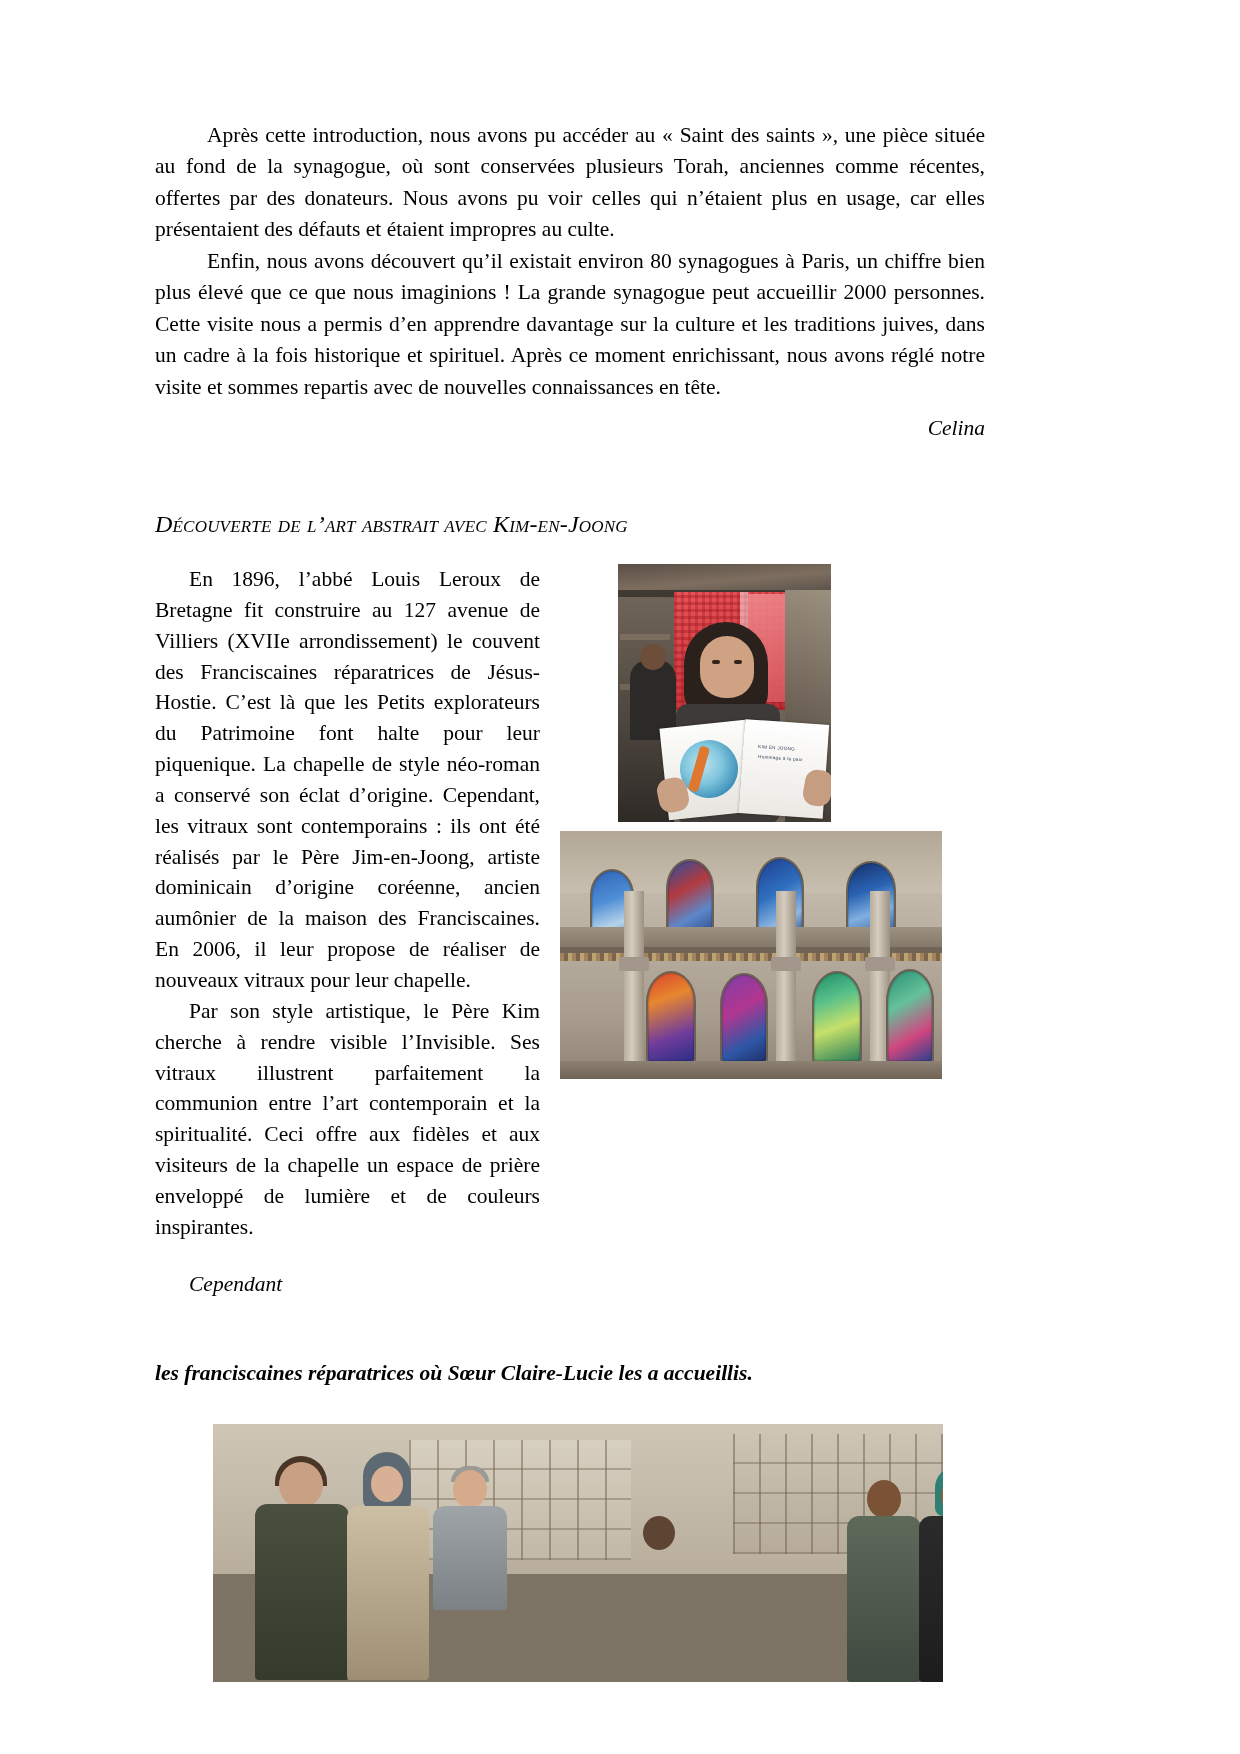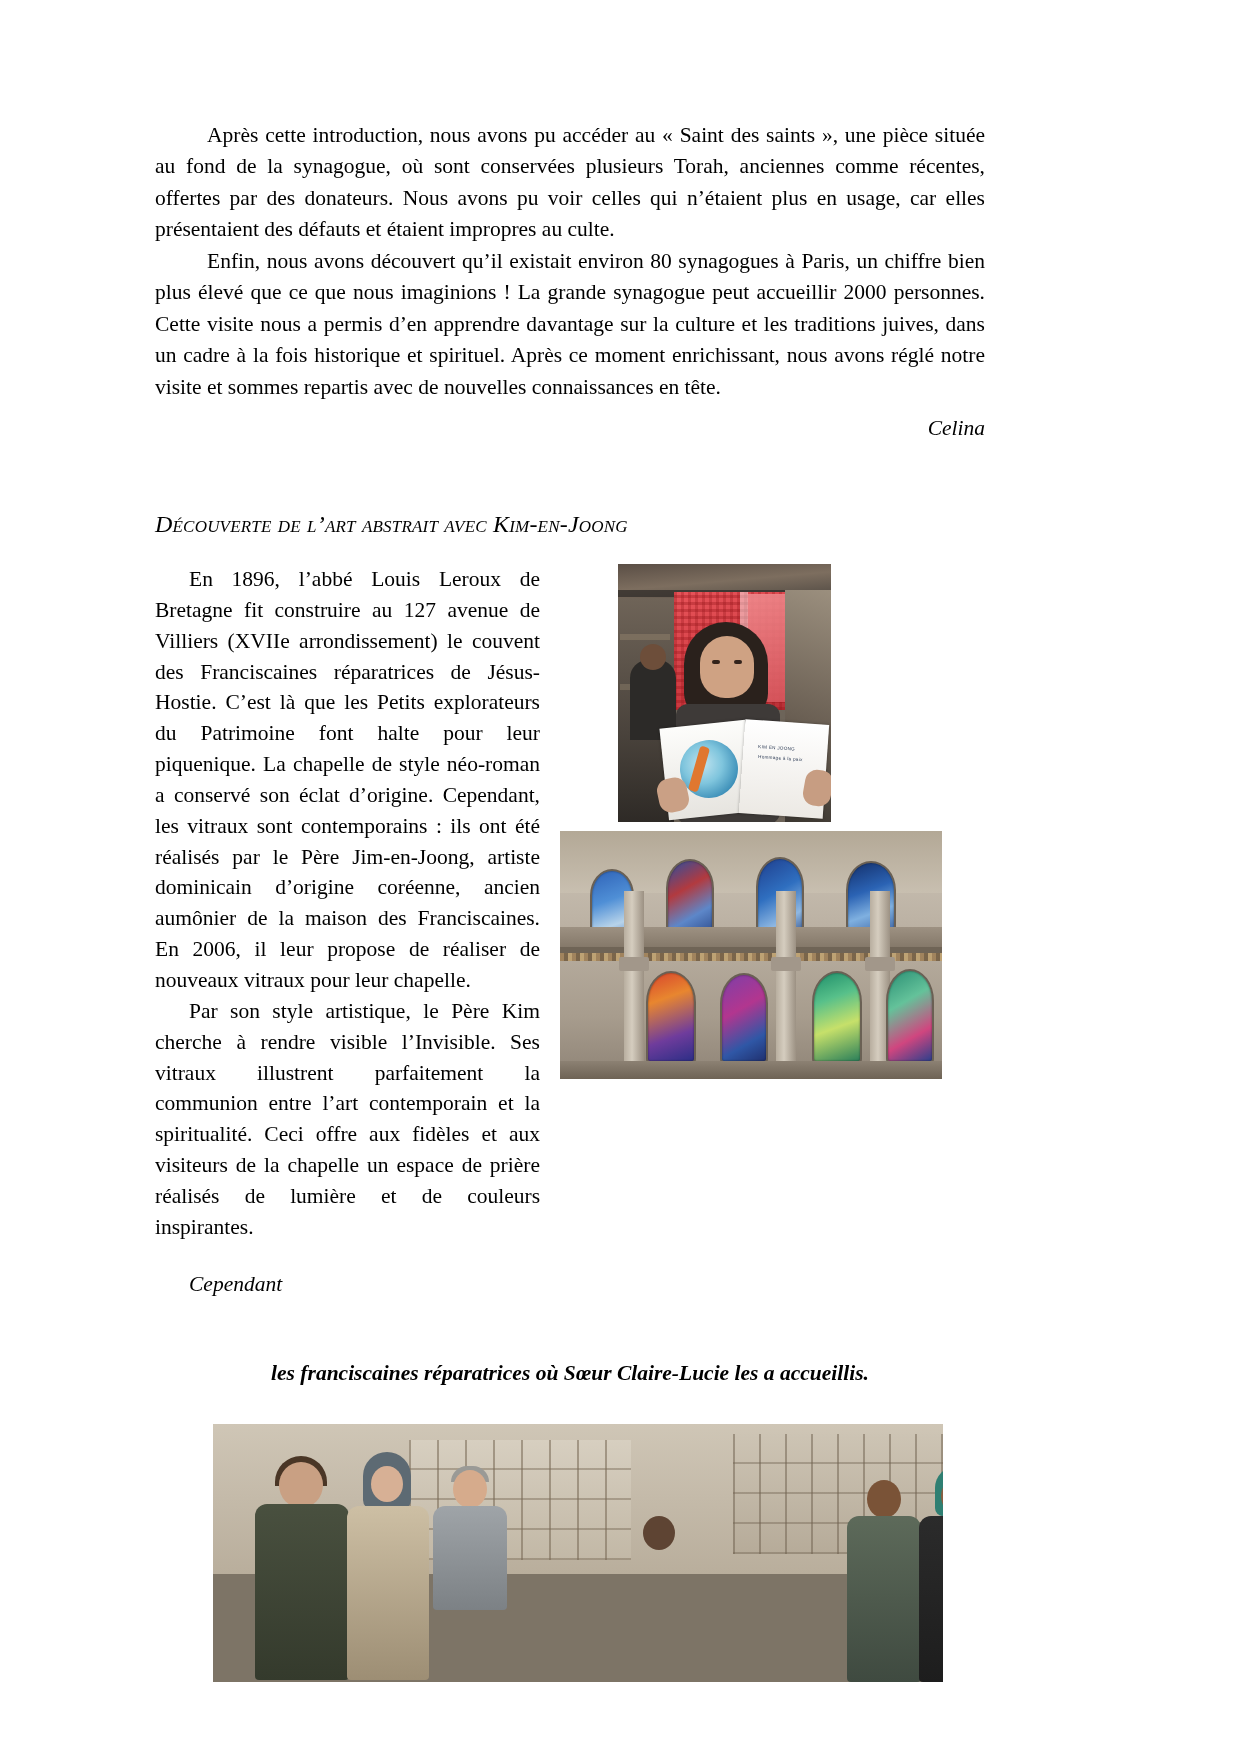--- a/index.html
+++ b/index.html
@@ -319,21 +319,20 @@
   }
   .closing p {
     font-style: italic;
     text-indent: 0;
     font-size: 21.5px;
     line-height: 1.5;
     text-align: left;
   }
   .closing .bold-it {
     font-weight: bold;
-    text-align: center;
   }
   .clearfix::after { content: ""; display: block; clear: both; }
 </style>
 </head>
 <body>
 
 <div class="page">
   <div class="content">
 
     <p>
@@ -346,21 +345,21 @@
     <p class="sig sig-celina">Celina</p>
 
     <div class="gap-60"></div>
 
     <p class="section-title">Découverte de l’art abstrait avec Kim-en-Joong</p>
 
     <div class="two-col clearfix">
 
       <div class="col-text">
         <p>En 1896, l’abbé Louis Leroux de Bretagne fit construire au 127 avenue de Villiers (XVIIe arrondissement) le couvent des Franciscaines réparatrices de Jésus-Hostie. C’est là que les Petits explorateurs du Patrimoine font halte pour leur piquenique. La chapelle de style néo-roman a conservé son éclat d’origine. Cependant, les vitraux sont contemporains : ils ont été réalisés par le Père Jim-en-Joong, artiste dominicain d’origine coréenne, ancien aumônier de la maison des Franciscaines. En 2006, il leur propose de réaliser de nouveaux vitraux pour leur chapelle.</p>
-        <p>Par son style artistique, le Père Kim cherche à rendre visible l’Invisible. Ses vitraux illustrent parfaitement la communion entre l’art contemporain et la spiritualité. Ceci offre aux fidèles et aux visiteurs de la chapelle un espace de prière réalisés de lumière et de couleurs inspirantes.</p>
+        <p>Par son style artistique, le Père Kim cherche à rendre visible l’Invisible. Ses vitraux illustrent parfaitement la communion entre l’art contemporain et la spiritualité. Ceci offre aux fidèles et aux visiteurs de la chapelle un espace de prière enveloppé de lumière et de couleurs inspirantes.</p>
         <p class="sig" style="margin-top:26px">Cependant</p>
       </div>
 
       <div class="images-right">
 
         <div class="photo1">
           <div class="p1-ceiling"></div>
           <div class="p1-ceil-beam"></div>
           <div class="p1-wall-left"></div>
           <div class="p1-shelf"></div>

